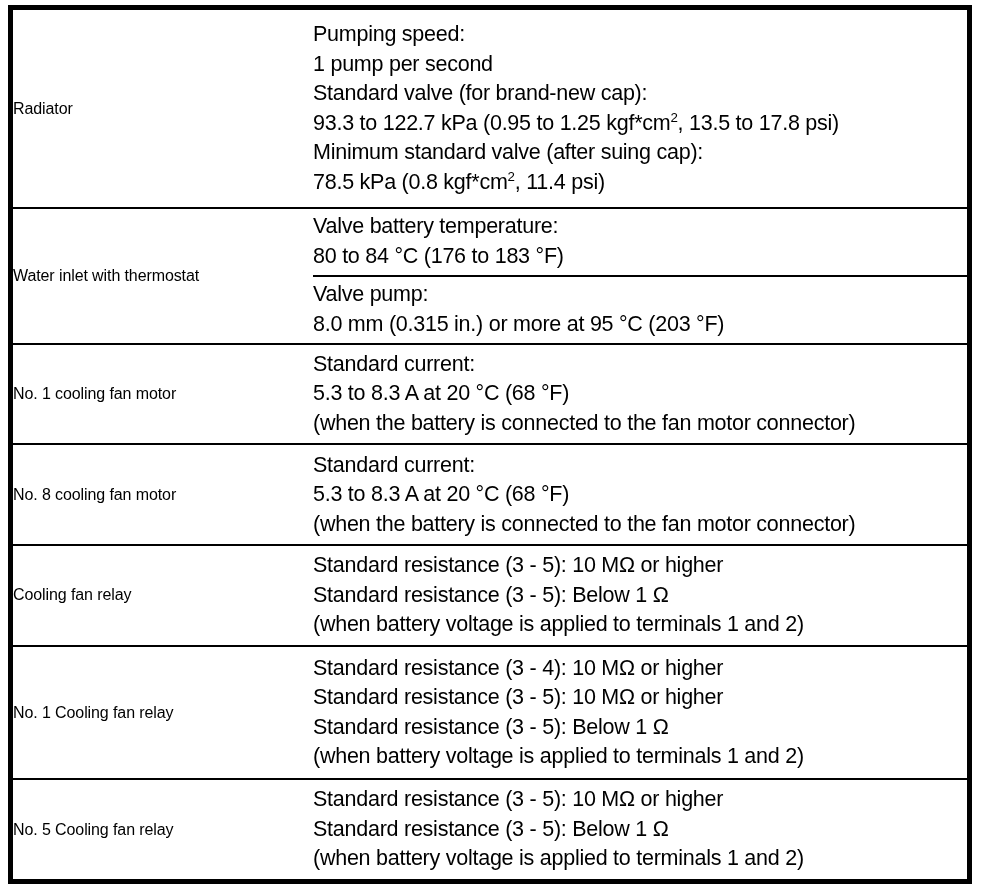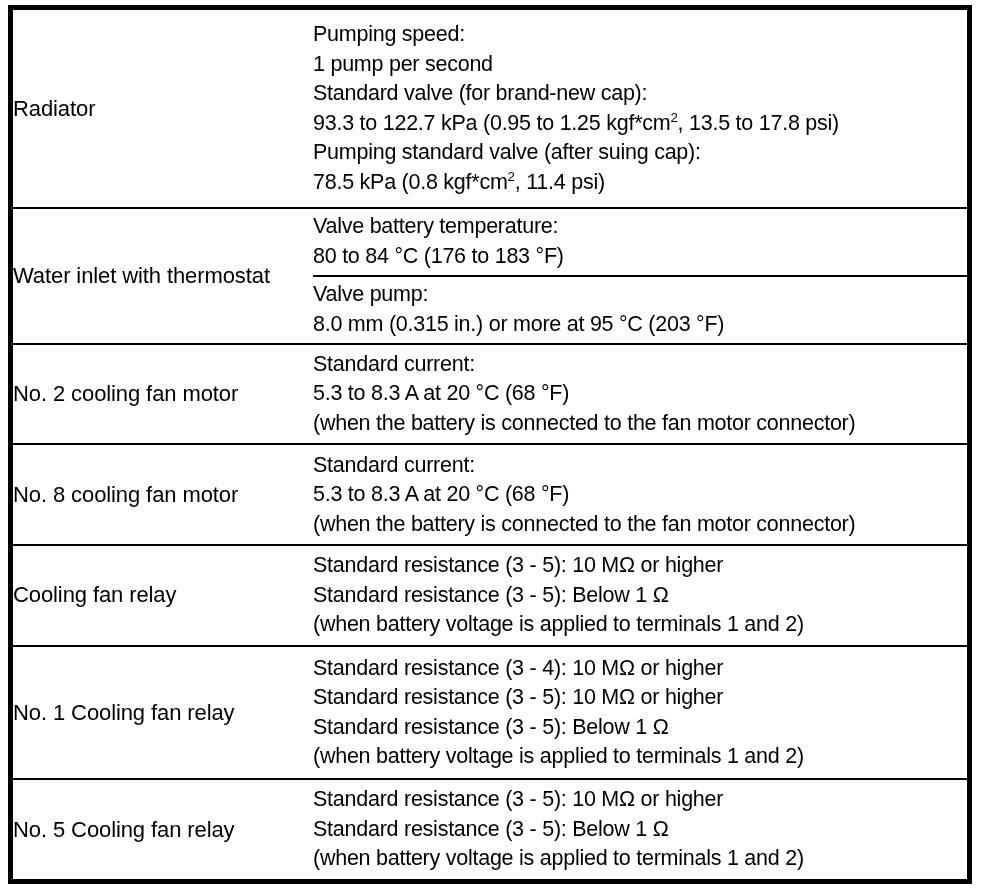--- a/index.html
+++ b/index.html
@@ -38,21 +38,21 @@
     vertical-align: middle;
     padding: 0;
   }
 
   
   td.label-cell {
     width: 300px;
     border-right: 2px solid #000000;
     padding-left: 7px;
     padding-right: 4px;
-    font-size: 22px;
+    font-size: 16px;
     letter-spacing: -0.1px;
     white-space: nowrap;
   }
 
   td.value-cell {
     padding-left: 7px;
     padding-right: 2px;
     font-size: 21.5px;
     letter-spacing: -0.25px;
   }
@@ -102,21 +102,21 @@
         <tr class="spec-row">
           <td class="label-cell">
             <span class="label-text">Radiator</span>
           </td>
           <td class="value-cell pad-cell">
             <span class="value-lines">
               <span class="line">Pumping speed:</span>
               <span class="line">1 pump per second</span>
               <span class="line">Standard valve (for brand-new cap):</span>
               <span class="line">93.3 to 122.7 kPa (0.95 to 1.25 kgf*cm<sup>2</sup>, 13.5 to 17.8 psi)</span>
-              <span class="line">Pumping standard valve (after suing cap):</span>
+              <span class="line">Minimum standard valve (after suing cap):</span>
               <span class="line">78.5 kPa (0.8 kgf*cm<sup>2</sup>, 11.4 psi)</span>
             </span>
           </td>
         </tr>
         <tr class="spec-row">
           <td class="label-cell" rowspan="2">
             <span class="label-text">Water inlet with thermostat</span>
           </td>
           <td class="value-cell pad-cell">
             <span class="value-lines">
@@ -128,21 +128,21 @@
         <tr class="spec-row sub-row">
           <td class="value-cell pad-cell">
             <span class="value-lines">
               <span class="line">Valve pump:</span>
               <span class="line">8.0 mm (0.315 in.) or more at 95 °C (203 °F)</span>
             </span>
           </td>
         </tr>
         <tr class="spec-row">
           <td class="label-cell">
-            <span class="label-text">No. 2 cooling fan motor</span>
+            <span class="label-text">No. 1 cooling fan motor</span>
           </td>
           <td class="value-cell pad-cell">
             <span class="value-lines">
               <span class="line">Standard current:</span>
               <span class="line">5.3 to 8.3 A at 20 °C (68 °F)</span>
               <span class="line">(when the battery is connected to the fan motor connector)</span>
             </span>
           </td>
         </tr>
         <tr class="spec-row">

